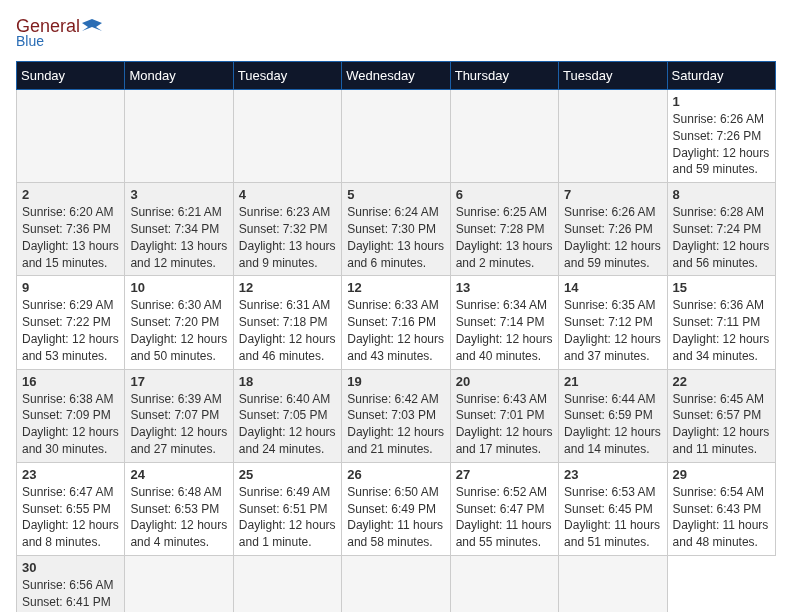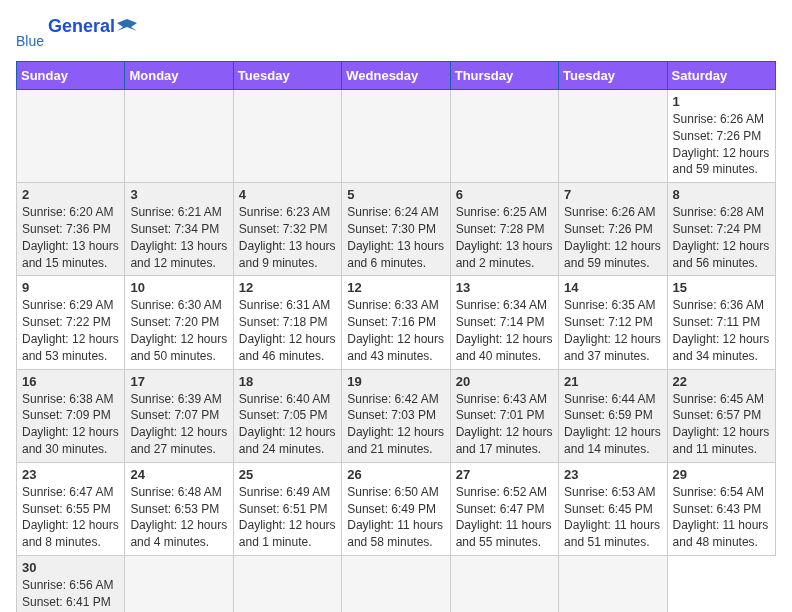--- a/index.html
+++ b/index.html
@@ -32,25 +32,25 @@
     .location {
       font-size: 16px;
       color: #555;
     }
     table {
       width: 100%;
       border-collapse: collapse;
       table-layout: fixed;
     }
     th {
-      background-color: #8b5cf6;
+      background-color: #0f172a;
       color: white;
       padding: 6px 4px;
       font-size: 13px;
-      font-weight: bold;
+      font-weight: normal;
       text-align: left;
       border: 1px solid #1a5fa8;
     }
     td {
       border: 1px solid #ccc;
       vertical-align: top;
       padding: 4px 5px;
       font-size: 10.5px;
       color: #333;
       height: 90px;
@@ -73,21 +73,21 @@
       line-height: 1.4;
     }
   </style>
 </head>
 <body>
 
 <div class="header">
   <div class="logo">
   <div style="display:flex;flex-direction:column;align-items:flex-start;">
     <div style="display:flex;align-items:center;gap:2px;">
-      <span style="font-size:18px;font-weight:bold;color:#1d4ed8;margin-left:32px;">General</span>
+      <span style="font-size:18px;font-weight:normal;color:#7f1d1d;">General</span>
       <svg width="20" height="20" viewBox="0 0 20 20">
         <polygon points="10,2 20,6 14,10 20,14 10,10 0,14 6,10 0,6" fill="#2a6db5"></polygon>
       </svg>
     </div>
     <span style="font-size:14px;font-weight:normal;color:#2a6db5;margin-top:-4px;">Blue</span>
   </div>
 </div>
   <div class="title-block">
     <div class="month-title"></div>
     <div class="location"></div>

